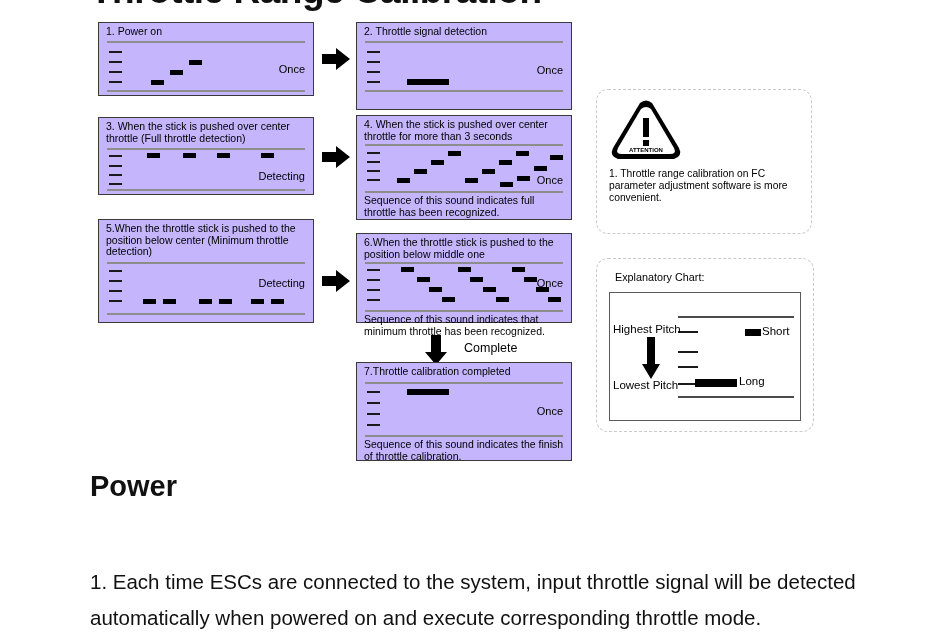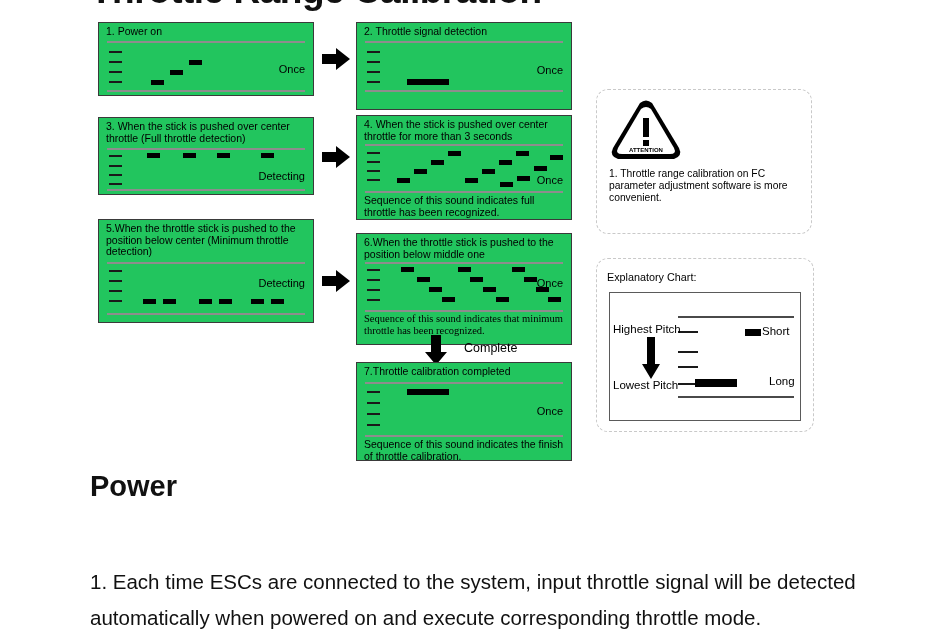--- a/index.html
+++ b/index.html
@@ -13,21 +13,21 @@
   
   .page-title{
     position:absolute;left:90px;top:-30px;
     font-size:37px;font-weight:bold;letter-spacing:-0.5px;
     color:#111;white-space:nowrap;
   }
 
   
   .step-box{
     position:absolute;box-sizing:border-box;
-    border:1.5px solid #3a3a3a;background:#22c55e;
+    border:1.5px solid #3a3a3a;background:#c4b5fd;
   }
   .step-title{
     position:absolute;left:7px;right:4px;top:3px;
     font-size:10.5px;line-height:11.6px;color:#000;
   }
   
   .staff{position:absolute;left:0;right:0;}
   .staff .rule{
     position:absolute;left:8px;right:8px;height:1.6px;background:#8d8d8d;
   }
@@ -199,21 +199,21 @@
       <div class="once" style="top:57px;">Detecting</div>
     </div>
   </div>
 
   <div class="arrow-right" style="left:322px;top:270px;">
     <svg width="28" height="22" viewBox="0 0 28 22">
         <polygon points="0,6 14,6 14,0 28,11 14,22 14,16 0,16" fill="#000"></polygon>
       </svg>
   </div>
 
-  <div class="step-box" style="left:356px;top:233px;width:216px;height:112px;">
+  <div class="step-box" style="left:356px;top:233px;width:216px;height:90px;">
     <div class="step-title">6.When the throttle stick is pushed to the position below middle one</div>
     <div class="staff" style="top:0;height:102px;">
       <div class="rule" style="top:28px;"></div>
       <div class="tick" style="top:35px;"></div>
       <div class="tick" style="top:45px;"></div>
       <div class="tick" style="top:55px;"></div>
       <div class="tick" style="top:65px;"></div>
 
       <div class="note" style="left:44px;top:33px;"></div>
       <div class="note" style="left:60px;top:43px;"></div>
@@ -225,21 +225,21 @@
       <div class="note" style="left:126px;top:53px;"></div>
       <div class="note" style="left:139px;top:63px;"></div>
 
       <div class="note" style="left:155px;top:33px;"></div>
       <div class="note" style="left:167px;top:43px;"></div>
       <div class="note" style="left:179px;top:53px;"></div>
       <div class="note" style="left:191px;top:63px;"></div>
 
       <div class="once" style="top:43px;">Once</div>
       <div class="cap-rule" style="top:76px;"></div>
-      <div class="caption" style="top:79px;font-family:Liberation Serif, serif;">Sequence of this sound indicates that minimum throttle has been recognized.</div>
+      <div class="caption" style="top:79px;">Sequence of this sound indicates that minimum throttle has been recognized.</div>
     </div>
   </div>
 
   <div class="arrow-down" style="left:425px;top:335px;">
     <svg width="22" height="30" viewBox="0 0 22 30">
         <polygon points="6,0 16,0 16,17 22,17 11,30 0,17 6,17" fill="#000"></polygon>
       </svg>
   </div>
   <div class="complete-label" style="left:464px;top:341px;">Complete</div>
 
@@ -265,21 +265,21 @@
         <path d="M32,11 Q37,7 42,11 L65,50 Q68,56 61,56 L13,56 Q6,56 9,50 Z" fill="#fff"></path>
         <rect x="34" y="20" width="6" height="19" fill="#000"></rect>
         <rect x="34" y="42" width="6" height="6" fill="#000"></rect>
         <text x="37" y="54" font-family="'Liberation Sans',sans-serif" font-size="6" font-weight="bold" text-anchor="middle" fill="#000">ATTENTION</text>
       </svg>
     </div>
     <div class="attention-text" style="top:78px;">1. Throttle range calibration on FC parameter adjustment software is more convenient.</div>
   </div>
 
   <div class="panel" style="left:596px;top:258px;width:218px;height:174px;">
-    <div class="panel-title" style="top:12px;left:10px;">Explanatory Chart:</div>
+    <div class="panel-title" style="top:12px;left:18px;">Explanatory Chart:</div>
     <div class="chart-frame" style="left:12px;top:33px;width:192px;height:129px;">
       <div class="chart-rule" style="left:68px;top:23px;width:116px;"></div>
       <div class="chart-rule" style="left:68px;top:103px;width:116px;"></div>
 
       <div class="chart-tick" style="left:68px;top:38px;"></div>
       <div class="chart-tick" style="left:68px;top:58px;"></div>
       <div class="chart-tick" style="left:68px;top:73px;"></div>
       <div class="chart-tick" style="left:68px;top:90px;"></div>
 
       <div class="chart-label" style="left:3px;top:30px;">Highest Pitch</div>
@@ -288,21 +288,21 @@
       <div style="position:absolute;left:32px;top:44px;">
         <svg width="18" height="42" viewBox="0 0 18 42">
             <polygon points="5,0 13,0 13,27 18,27 9,42 0,27 5,27" fill="#000"></polygon>
           </svg>
       </div>
 
       <div class="chart-note" style="left:135px;top:36px;width:16px;height:7px;"></div>
       <div class="chart-label" style="left:152px;top:32px;">Short</div>
 
       <div class="chart-note" style="left:85px;top:86px;width:42px;height:8px;"></div>
-      <div class="chart-label" style="left:129px;top:82px;margin-left:30px;">Long</div>
+      <div class="chart-label" style="left:129px;top:82px;">Long</div>
     </div>
   </div>
 
   <div class="notice-heading" style="top:470px;">Power</div>
   <div class="notice-body" style="top:516px;">1. Each time ESCs are connected to the system, input throttle signal will be detected automatically when powered on and execute corresponding throttle mode.</div>
   <div class="notice-body" style="top:624px;">2. When BLDC motor is connected to the system for the first</div>
 
 </div>
 
 </body></html>

